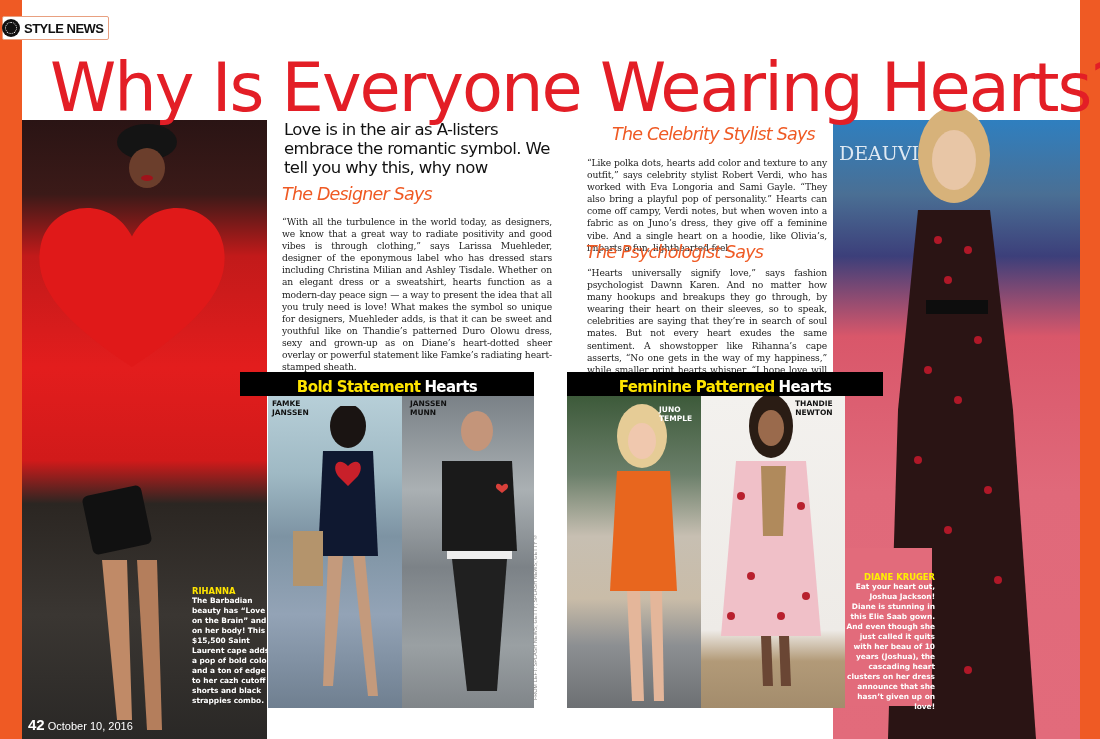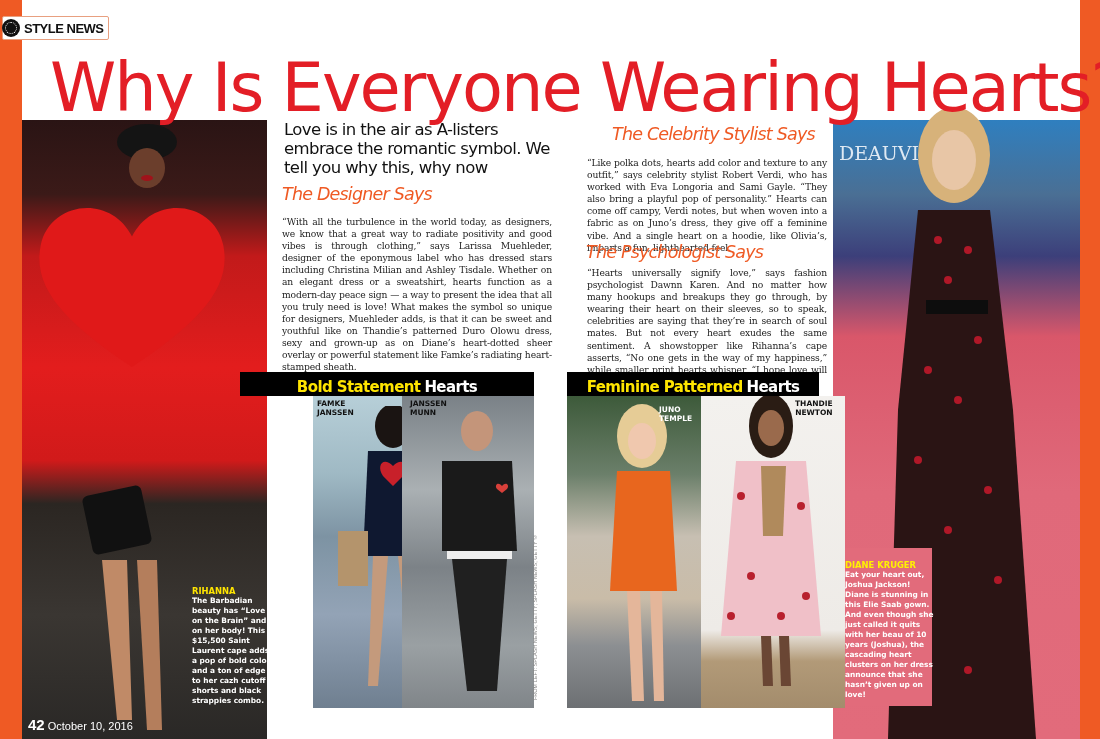--- a/index.html
+++ b/index.html
@@ -26,30 +26,30 @@
   .body-text{font-family:"DejaVu Serif",serif;font-size:9.2px;line-height:12.1px;color:#222;text-align:justify;letter-spacing:-0.15px;}
   .bt-designer{left:282px;top:216px;width:270px;}
   .sh-stylist{left:612px;top:124px;}
   .bt-stylist{left:587px;top:149px;width:240px;margin-top:8px;}
   .sh-psych{left:586px;top:242px;}
   .bt-psych{left:587px;top:267px;width:240px;}
   .banner{background:#000000;height:24px;display:flex;align-items:flex-end;justify-content:center;font-family:"DejaVu Sans",sans-serif;font-size:15px;letter-spacing:-0.6px;font-weight:bold;}
   .banner .y{color:#ffe500;}
   .banner .w{color:#fff;margin-left:4px;}
   .banner-bold{left:240px;top:372px;width:294px;}
-  .banner-fem{left:567px;top:372px;width:252px;}
+  .banner-fem{left:567px;top:372px;width:316px;}
   .name-label{font-family:"DejaVu Sans",sans-serif;font-weight:bold;font-size:7.5px;line-height:8.5px;}
-  .famke{left:268px;top:396px;width:134px;height:312px;background:linear-gradient(180deg,#b7cfd8 0%,#9fb9c4 25%,#7d93a3 45%,#93a3b6 70%,#6f7f90 100%);margin-left:45px;}
+  .famke{left:268px;top:396px;width:134px;height:312px;background:linear-gradient(180deg,#b7cfd8 0%,#9fb9c4 25%,#7d93a3 45%,#93a3b6 70%,#6f7f90 100%);}
   .olivia{left:402px;top:396px;width:132px;height:312px;background:linear-gradient(180deg,#7a8187 0%,#aab0b3 30%,#7c8287 55%,#9aa0a3 80%,#808589 100%);}
   .juno{left:567px;top:396px;width:134px;height:312px;background:linear-gradient(180deg,#3d5a3a 0%,#6b7f6a 25%,#c7bfb2 45%,#c9bca8 65%,#8c8f92 80%,#6d7073 100%);}
   .thandie{left:701px;top:396px;width:144px;height:312px;background:linear-gradient(180deg,#f3f1ee 0%,#eeebe7 75%,#b29a78 85%,#a38c6c 100%);}
   .credit{left:532px;top:430px;width:10px;height:270px;writing-mode:vertical-rl;transform:rotate(180deg);font-family:"Liberation Sans",sans-serif;font-size:5.5px;color:#888;white-space:nowrap;}
   .diane{left:833px;top:120px;width:247px;height:619px;background:linear-gradient(180deg,#2f7fbf 0%,#4a6f94 12%,#3c3f7a 22%,#d9576a 35%,#e0697a 60%,#e26b7b 100%);}
   .diane-cap-box{left:840px;top:548px;width:92px;height:158px;background:#e26b7b;}
-  .diane-cap{left:845px;top:560px;width:90px;}
+  .diane-cap{left:845px;top:572px;width:90px;text-align:right;}
   .diane-cap .cap-name{color:#ffe500;}
   .dress{left:888px;top:110px;width:148px;height:629px;}
   .fig{position:absolute;}
 </style>
 </head>
 <body>
 
 <div class="abs orange-bar-left"></div>
 <div class="abs orange-bar-right"></div>
 

